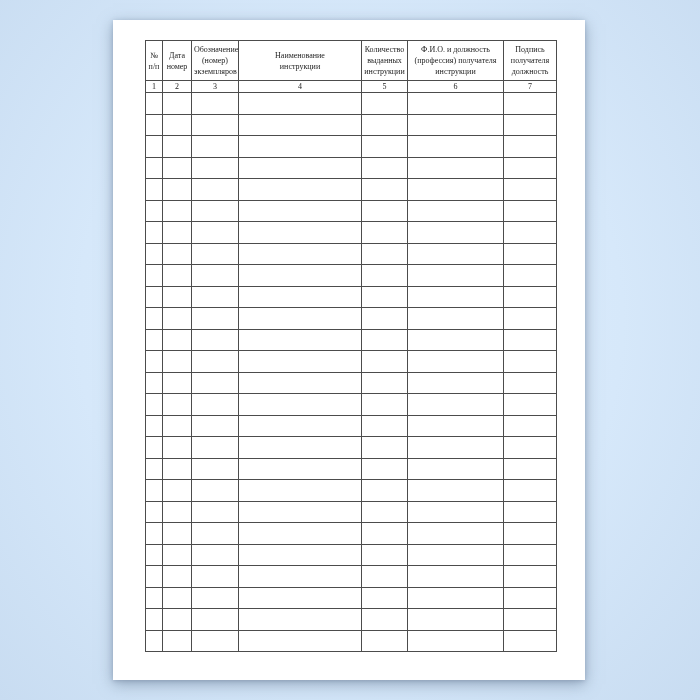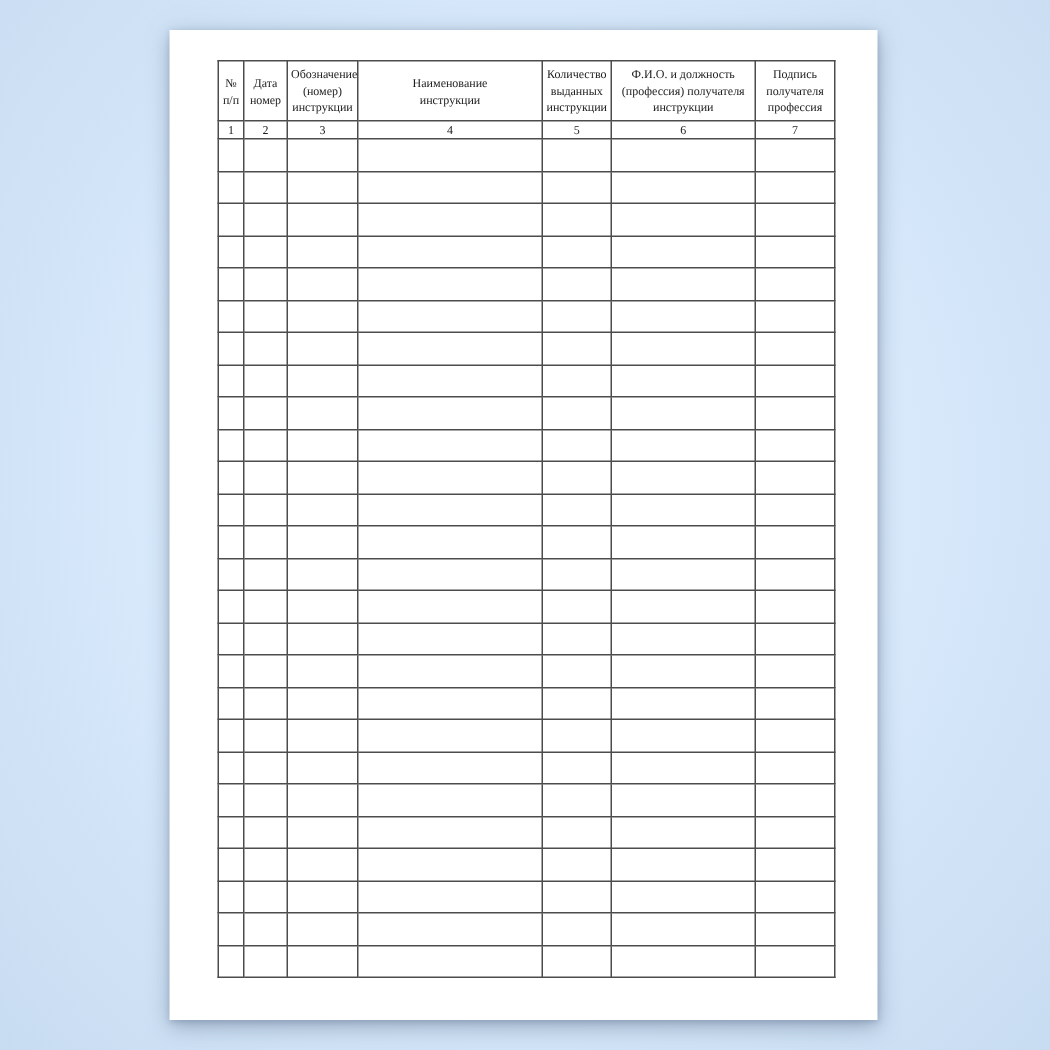--- a/index.html
+++ b/index.html
@@ -80,32 +80,32 @@
       <col style="width:53px">
     </colgroup>
     <thead>
       <tr class="header-row">
         <th>№
 п/п</th>
         <th>Дата
 номер</th>
         <th>Обозначение
 (номер)
-инструкции</th>
+экземпляров</th>
         <th>Наименование
 инструкции</th>
         <th>Количество
 выданных
 инструкции</th>
         <th>Ф.И.О. и должность
 (профессия) получателя
 инструкции</th>
         <th>Подпись
 получателя
-профессия</th>
+должность</th>
       </tr>
       <tr class="index-row">
         <td>1</td>
         <td>2</td>
         <td>3</td>
         <td>4</td>
         <td>5</td>
         <td>6</td>
         <td>7</td>
       </tr>

